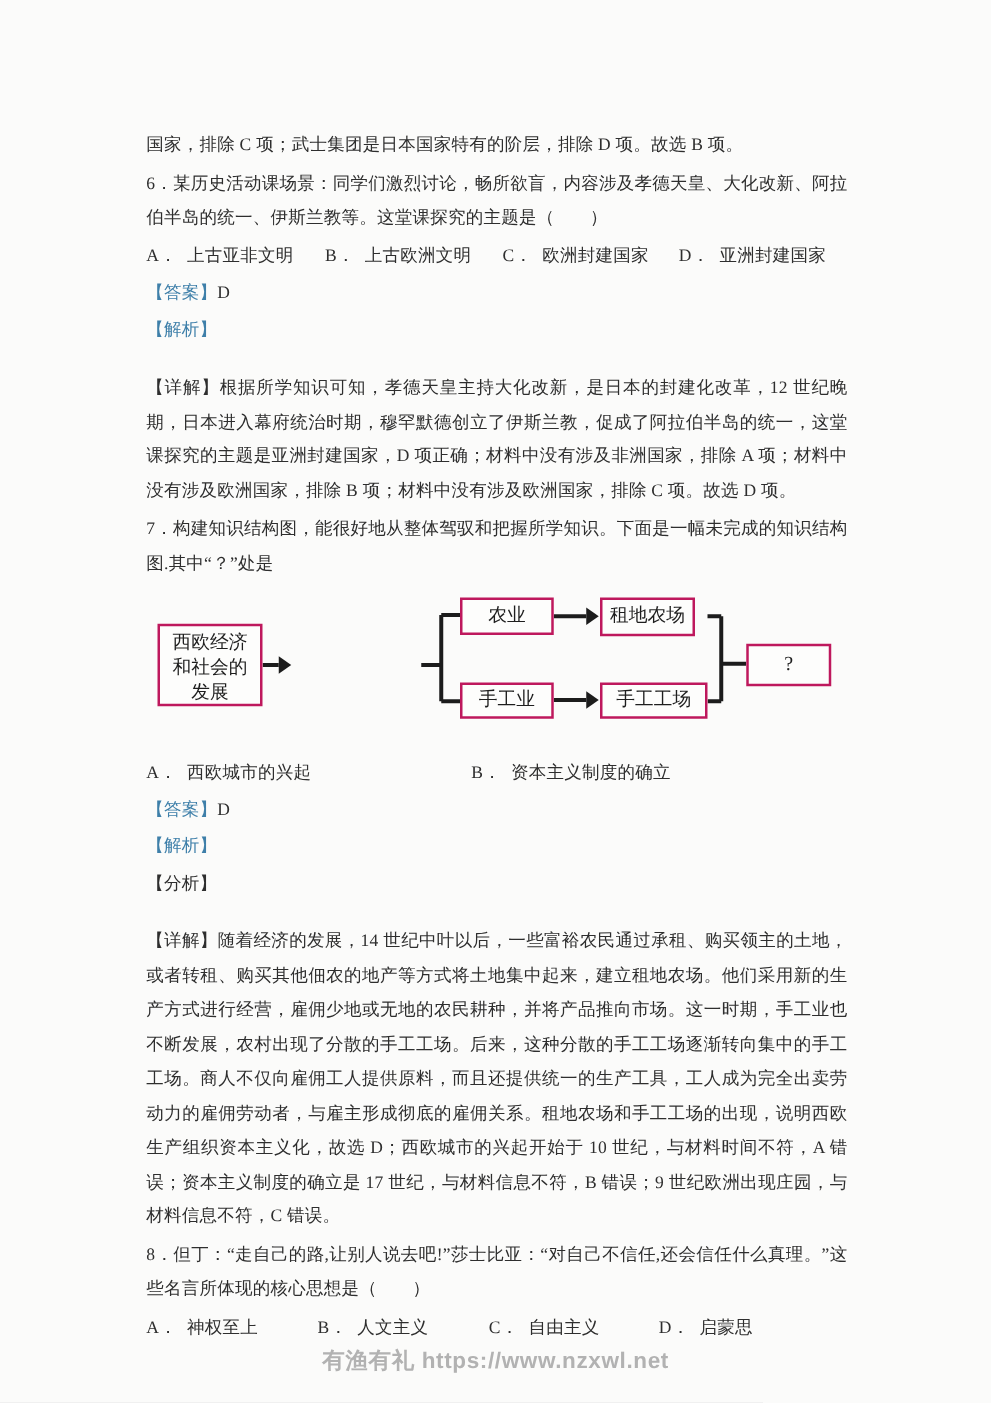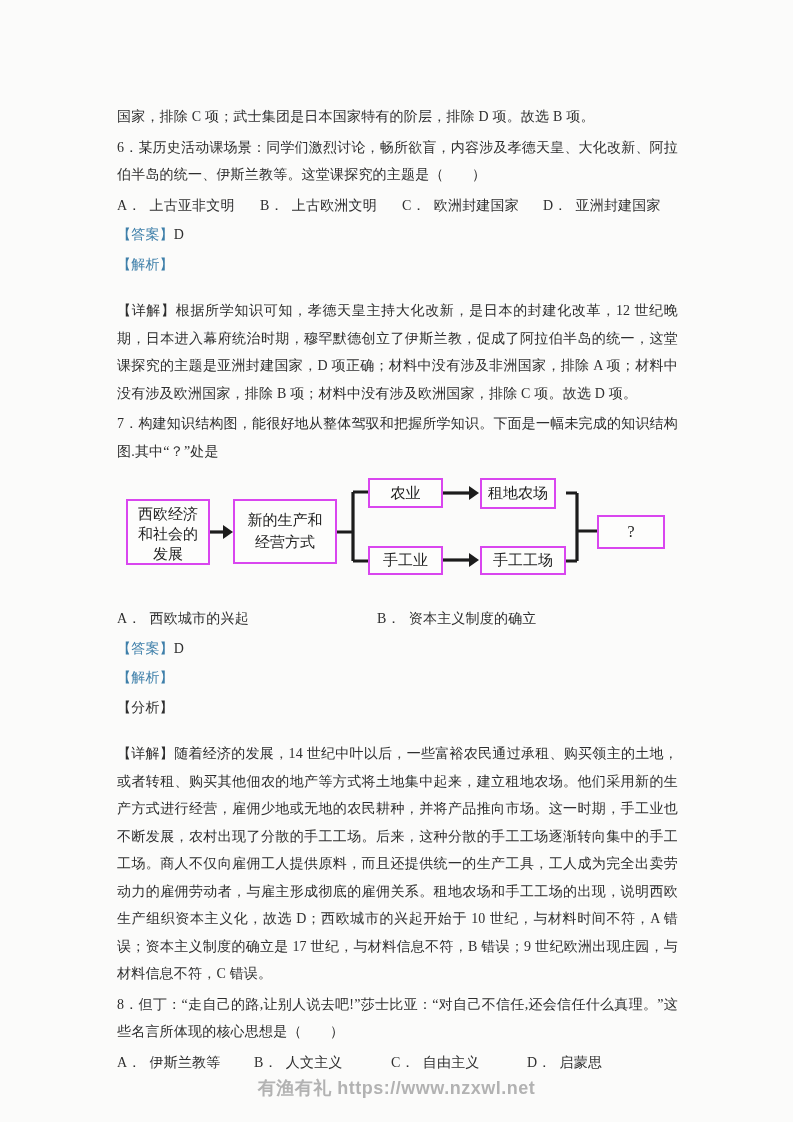--- a/index.html
+++ b/index.html
@@ -44,21 +44,21 @@
   .opt-label { padding-right: 8px; }
   
   .diagram {
     position: relative;
     width: 561px;
     height: 118px;
     margin: 10px 0 12px 0;
   }
   .dnode {
     position: absolute;
-    border: 2px solid #d946ef;
+    border: 2px solid #be185d;
     background: #fdfdfc;
     text-align: center;
     color: #1e1e1e;
     letter-spacing: 0;
   }
   .dnode span { display: block; }
   .node-start   { left: 9px;   top: 24px; width: 84px;  height: 66px; font-size: 15px; line-height: 20px; padding-top: 3px; }
   .node-mode    { left: 116px; top: 24px; width: 104px; height: 65px; font-size: 15px; line-height: 22px; padding-top: 8px; }
   .node-agri    { left: 251px; top: 3px;  width: 75px;  height: 30px; font-size: 15px; line-height: 26px; }
   .node-farm    { left: 363px; top: 3px;  width: 76px;  height: 31px; font-size: 15px; line-height: 27px; }
@@ -113,44 +113,40 @@
         <path d="M326 85 H352" stroke="#1c1c1c" stroke-width="3.2" fill="none"></path>
         <polygon points="352,78 352,92 362,85" fill="#1c1c1c"></polygon>
 
         <path d="M449 18 H460 M460 18 V86 M449 86 H460 M460 56 H480" stroke="#1c1c1c" stroke-width="3.2" fill="none"></path>
       </svg>
       <div class="dnode node-start">
         <span>西欧经济</span>
         <span>和社会的</span>
         <span>发展</span>
       </div>
-      <div class="dnode node-mode">
-        <span>新的生产和</span>
-        <span>经营方式</span>
-      </div>
       <div class="dnode node-agri">农业</div>
       <div class="dnode node-farm">租地农场</div>
       <div class="dnode node-hand">手工业</div>
       <div class="dnode node-work">手工工场</div>
       <div class="dnode node-unknown">?</div>
     </div>
 
     <div class="optrow optrow-q7">
       <span class="opt col1"><span class="opt-label">A．</span><span>西欧城市的兴起</span></span><span class="opt col2"><span class="opt-label">B．</span><span>资本主义制度的确立</span></span>
     </div>
 
     <p class="ans-line"><span class="accent">【答案】</span><span>D</span></p>
     <p class="ans-line accent">【解析】</p>
     <p class="ans-line">【分析】</p>
     <p class="block"><span>【详解】</span><span>随着经济的发展，14 世纪中叶以后，一些富裕农民通过承租、购买领主的土地，或者转租、购买其他佃农的地产等方式将土地集中起来，建立租地农场。他们采用新的生产方式进行经营，雇佣少地或无地的农民耕种，并将产品推向市场。这一时期，手工业也不断发展，农村出现了分散的手工工场。后来，这种分散的手工工场逐渐转向集中的手工工场。商人不仅向雇佣工人提供原料，而且还提供统一的生产工具，工人成为完全出卖劳动力的雇佣劳动者，与雇主形成彻底的雇佣关系。租地农场和手工工场的出现，说明西欧生产组织资本主义化，故选 D；西欧城市的兴起开始于 10 世纪，与材料时间不符，A 错误；资本主义制度的确立是 17 世纪，与材料信息不符，B 错误；9 世纪欧洲出现庄园，与材料信息不符，C 错误。</span></p>
 
     <p class="block stem">8．但丁：“走自己的路,让别人说去吧!”莎士比亚：“对自己不信任,还会信任什么真理。”这些名言所体现的核心思想是（　　）</p>
 
     <div class="optrow optrow-q8">
-      <span class="opt opt-a"><span class="opt-label">A．</span><span>伊斯兰教等</span></span><span class="opt opt-b"><span class="opt-label">B．</span><span>人文主义</span></span><span class="opt opt-c"><span class="opt-label">C．</span><span>自由主义</span></span><span class="opt opt-d"><span class="opt-label">D．</span><span>启蒙思</span></span>
+      <span class="opt opt-a"><span class="opt-label">A．</span><span>神权至上</span></span><span class="opt opt-b"><span class="opt-label">B．</span><span>人文主义</span></span><span class="opt opt-c"><span class="opt-label">C．</span><span>自由主义</span></span><span class="opt opt-d"><span class="opt-label">D．</span><span>启蒙思</span></span>
     </div>
 
   </div>
 
   <div class="footer">
     <a href="#">有渔有礼 https://www.nzxwl.net</a>
   </div>
 </div>
 
 </body></html>

